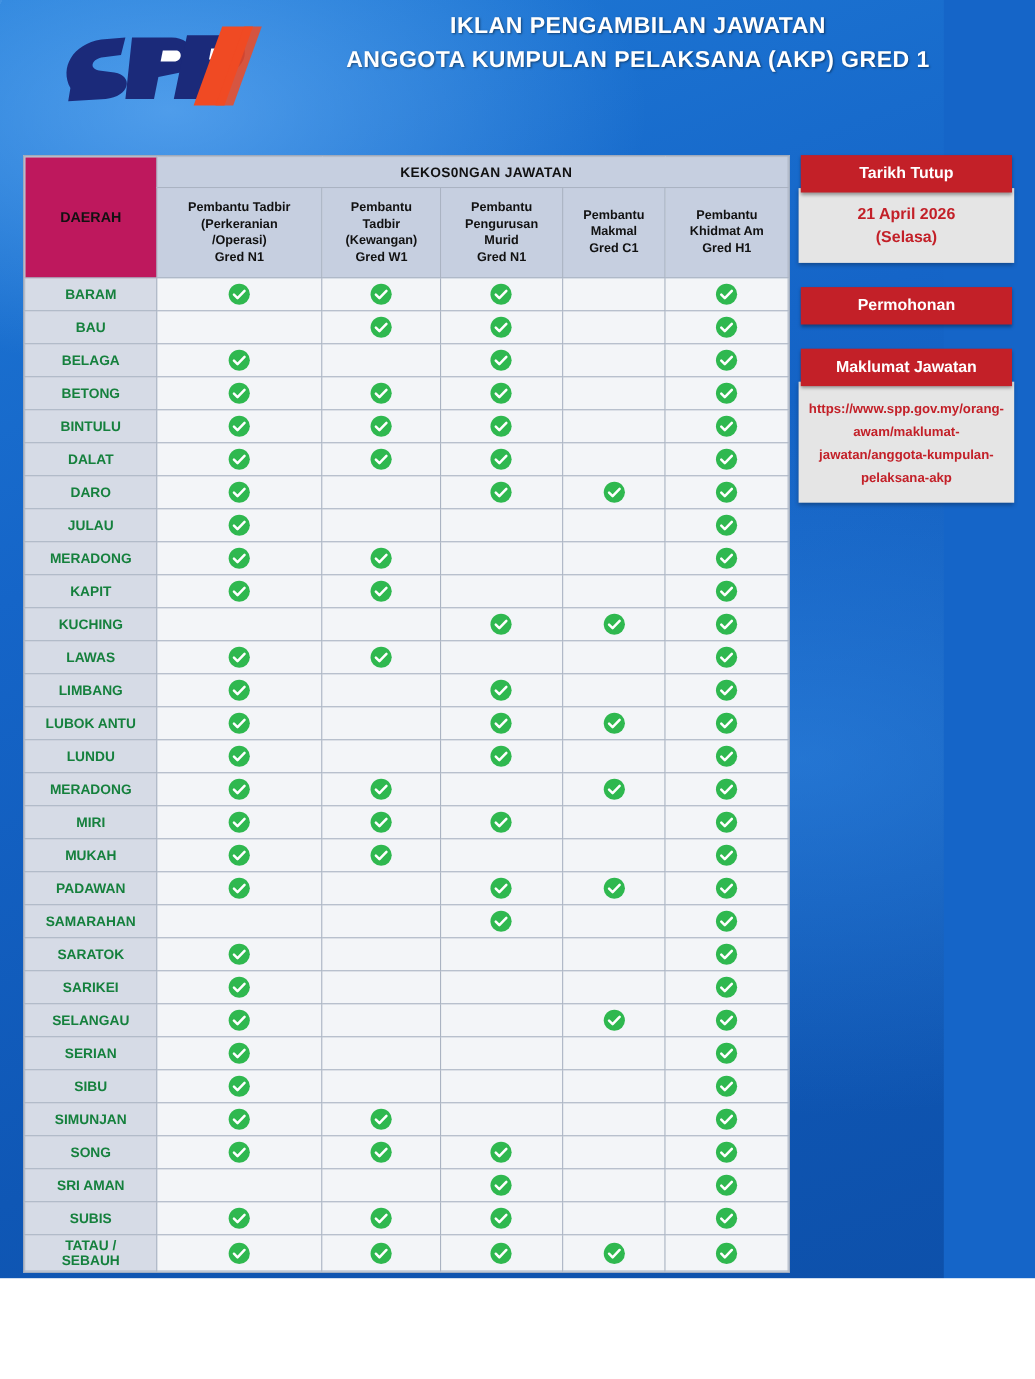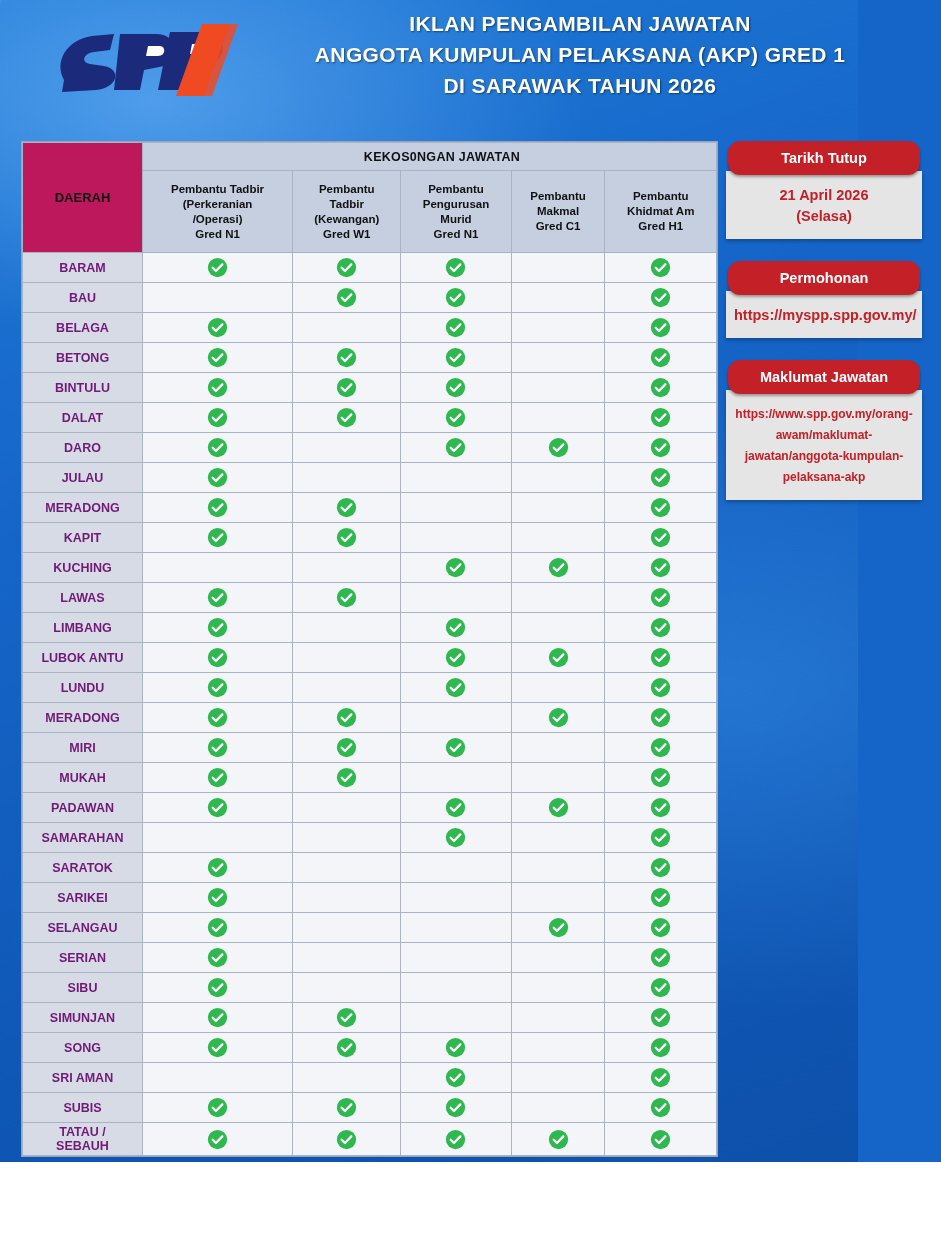--- a/index.html
+++ b/index.html
@@ -66,34 +66,34 @@
   }
   th.hdr-daerah {
     background: #be185d; color: #111; font-size: 13px; font-weight: bold;
     width: 120px;
   }
   th.hdr-col {
     background: #c6cfe0; color: #111; font-size: 11.5px; font-weight: bold;
     line-height: 15px; padding: 4px 3px; height: 82px;
   }
   td.daerah {
-    background: #d6dbe6; color: #701a75; font-size: 12.5px; font-weight: bold;
+    background: #d6dbe6; color: #15803d; font-size: 12.5px; font-weight: bold;
     height: 30px; padding: 2px 3px; line-height: 14px;
   }
   td.cell { background: #f3f5f8; height: 30px; }
   .check { display: inline-block; width: 21px; height: 21px; vertical-align: middle; }
   .check svg { display: block; }
 
   
   .side { position: absolute; left: 726px; top: 141px; width: 196px; }
   .card { position: relative; margin-bottom: 22px; }
   .ribbon {
     position: relative; z-index: 2;
     background: #c32028; color: #fff; font-weight: bold; font-size: 14.5px;
-    text-align: center; padding: 9px 6px; border-radius: 12px;
+    text-align: center; padding: 9px 6px; border-radius: 0;
     box-shadow: 0 2px 3px rgba(0,0,0,.35);
     margin: 0 2px;
   }
   .card-body {
     background: #e5e5e5; color: #c32028; font-weight: bold;
     text-align: center; font-size: 14.5px; line-height: 21px;
     padding: 14px 8px 12px; margin-top: -4px;
     box-shadow: 0 2px 4px rgba(0,0,0,.3);
   }
   .card-body.small { font-size: 12px; }
@@ -127,21 +127,20 @@
           <path d="M118 14 L152 14 C174 14 178 40 156 48 L136 52 L132 72 L106 72 Z" fill="#1b2a7a"></path>
           <path d="M140 26 L152 26 C158 26 158 36 150 36 L138 36 Z" fill="#ffffff"></path>
           <path d="M150 6 L178 6 L152 78 L124 78 Z" fill="#f04a23"></path>
           <path d="M170 6 L186 6 L160 78 L144 78 Z" fill="#f04a23" opacity="0.85"></path>
         </g>
       </svg>
     </div>
     <div class="title-block">
       <div>IKLAN PENGAMBILAN JAWATAN</div>
       <div>ANGGOTA KUMPULAN PELAKSANA (AKP) GRED 1</div>
-      <div>DI SARAWAK TAHUN 2026</div>
     </div>
   </div>
 
   <div class="table-wrap">
     <table>
       <thead>
         <tr>
           <th class="hdr-daerah" rowspan="2">DAERAH</th>
           <th class="hdr-group" colspan="5">KEKOS0NGAN JAWATAN</th>
         </tr>
@@ -713,21 +712,20 @@
     <div class="card">
       <div class="ribbon">Tarikh Tutup</div>
       <div class="card-body">
         <span class="date">21 April 2026</span>
         <span class="date">(Selasa)</span>
       </div>
     </div>
 
     <div class="card">
       <div class="ribbon">Permohonan</div>
-      <div class="card-body">https://myspp.spp.gov.my/</div>
     </div>
 
     <div class="card">
       <div class="ribbon">Maklumat Jawatan</div>
       <div class="card-body small">https://www.spp.gov.my/orang-awam/maklumat-jawatan/anggota-kumpulan-pelaksana-akp</div>
     </div>
   </div>
 
   <div class="footer-bg"></div>
 </div>

